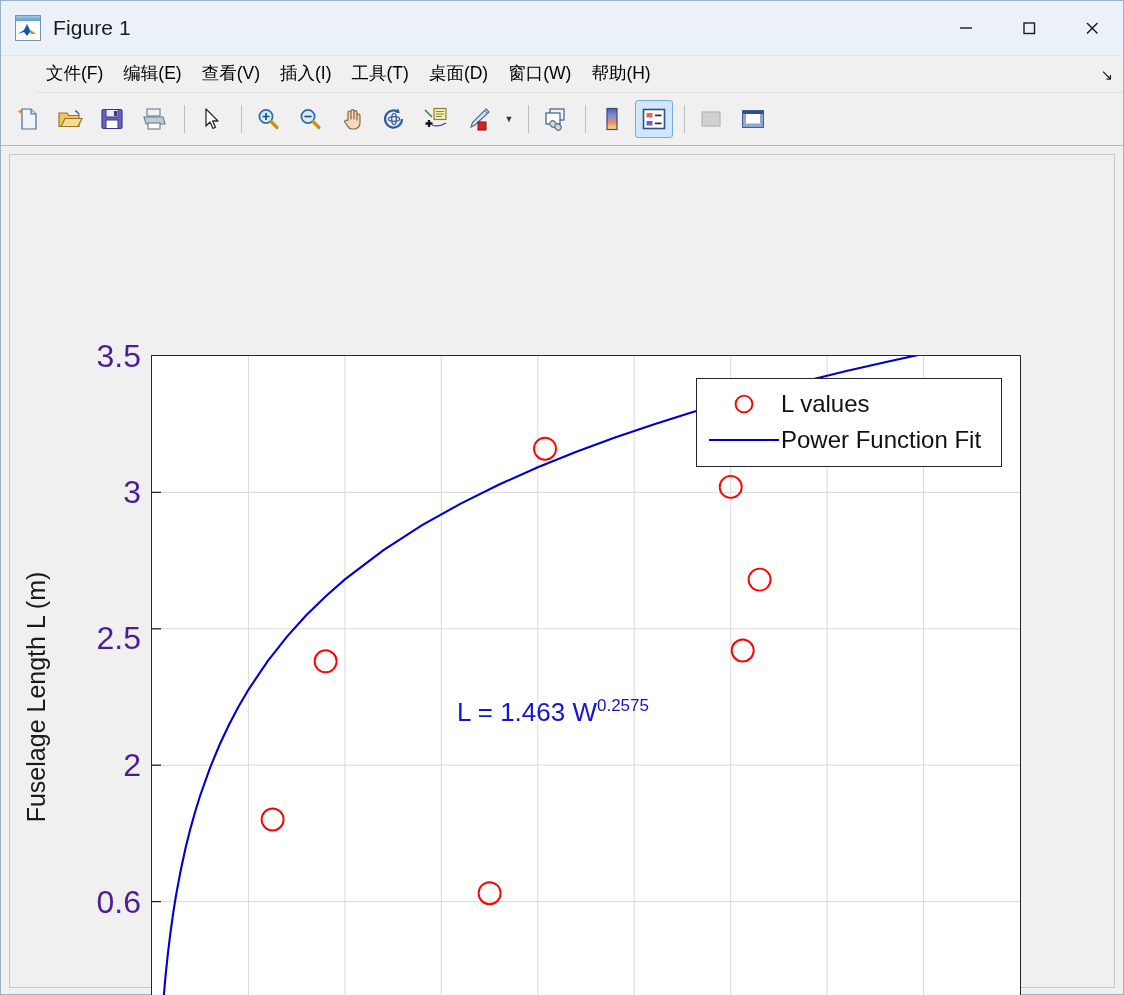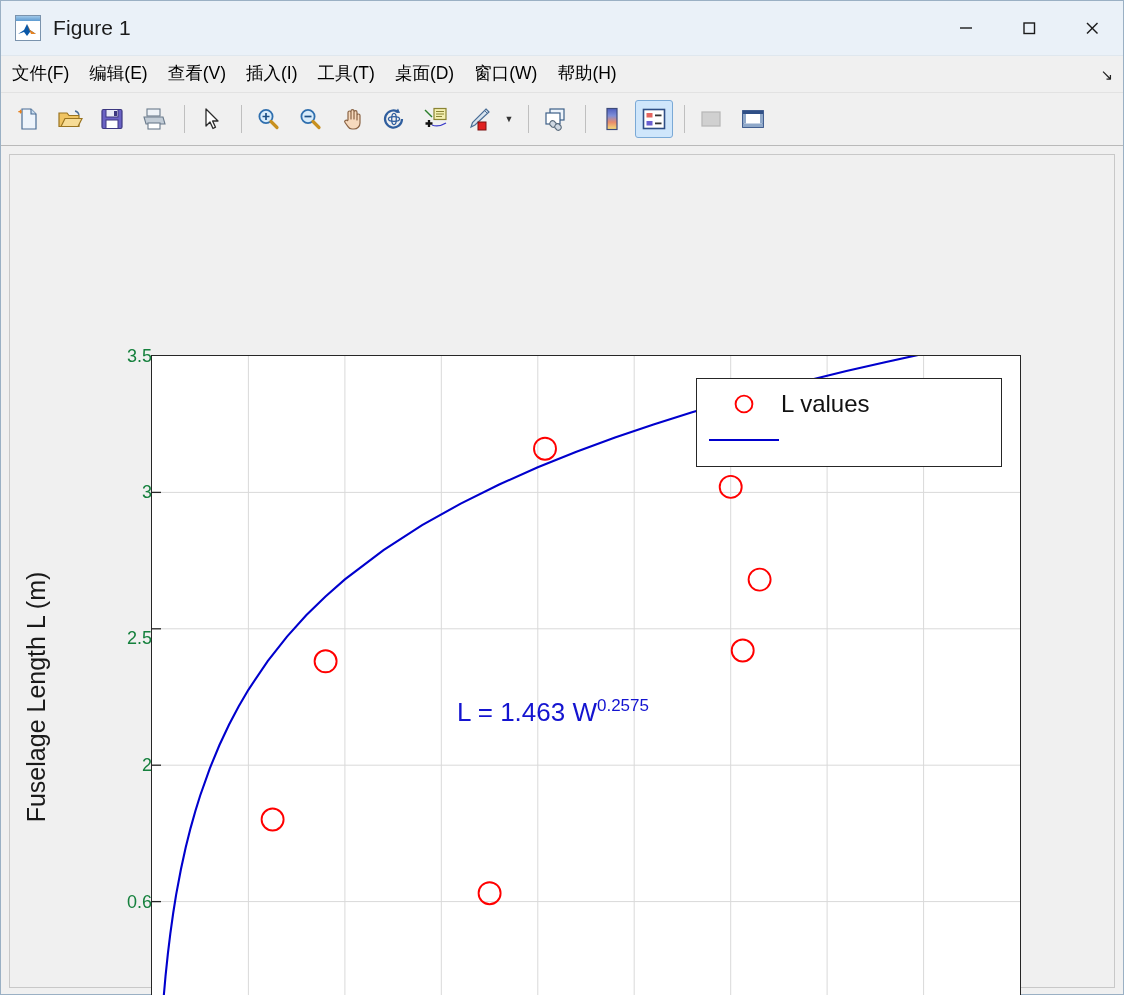--- a/index.html
+++ b/index.html
@@ -38,20 +38,21 @@
   .winbtns { position:absolute; right:0; top:0; height:54px; display:flex; }
   .winbtn {
     width:63px; height:54px; display:flex; align-items:center; justify-content:center;
     color:#1b1b1b;
   }
   
   .menubar {
     height:36px; flex:none; display:flex; align-items:center;
     background:#f0f0f0; position:relative;
     border-bottom:1px solid #e2e2e2;
+    margin-left:34px;
   }
   .menu-item {
     font-size:17.5px; color:#000; padding:2px 9px; margin-left:2px;
     white-space:nowrap; line-height:1;
   }
   .menu-overflow {
     position:absolute; right:10px; top:50%; transform:translateY(-50%);
     font-size:15px; color:#222; line-height:1;
   }
   
@@ -77,23 +78,23 @@
   .fig-inner {
     position:absolute; left:8px; top:8px; right:8px; bottom:6px;
     background:#f0f0f0; border:1px solid #c8c8c8; box-sizing:border-box;
   }
   .plot-box {
     position:absolute; left:141px; top:200px; width:868px; height:682px;
     background:#ffffff; border:1px solid #262626; box-sizing:content-box;
   }
   .plot-box svg { display:block; }
   .ytick-label {
-    position:absolute; right:100%; 
+    position:absolute; right:100%; margin-right:11px;
     transform:translateY(-50%);
-    font-size:18px; color:#15803d; white-space:nowrap;
+    font-size:32px; color:#4c1d95; white-space:nowrap;
   }
   .ylabel {
     position:absolute; left:-116px; top:50%;
     transform:translate(-50%,-50%) rotate(-90deg);
     font-size:25px; color:#1a1a1a; white-space:nowrap;
   }
   .legend-box {
     position:absolute; background:#ffffff; border:1px solid #262626;
     padding:7px 20px 8px 10px; box-sizing:border-box;
   }
@@ -384,20 +385,21 @@
               </svg>
             </span>
             <span class="legend-text">L values</span>
           </div>
           <div class="legend-row">
             <span class="legend-sym">
               <svg width="72" height="12" viewBox="0 0 72 12">
                 <line x1="1" y1="6" x2="71" y2="6" stroke="#0000cd" stroke-width="2.1"></line>
               </svg>
             </span>
+            <span class="legend-text">Power Function Fit</span>
           </div>
         </div>
 
       </div>
     </div>
   </div>
 
 </div>
 
 </body></html>

